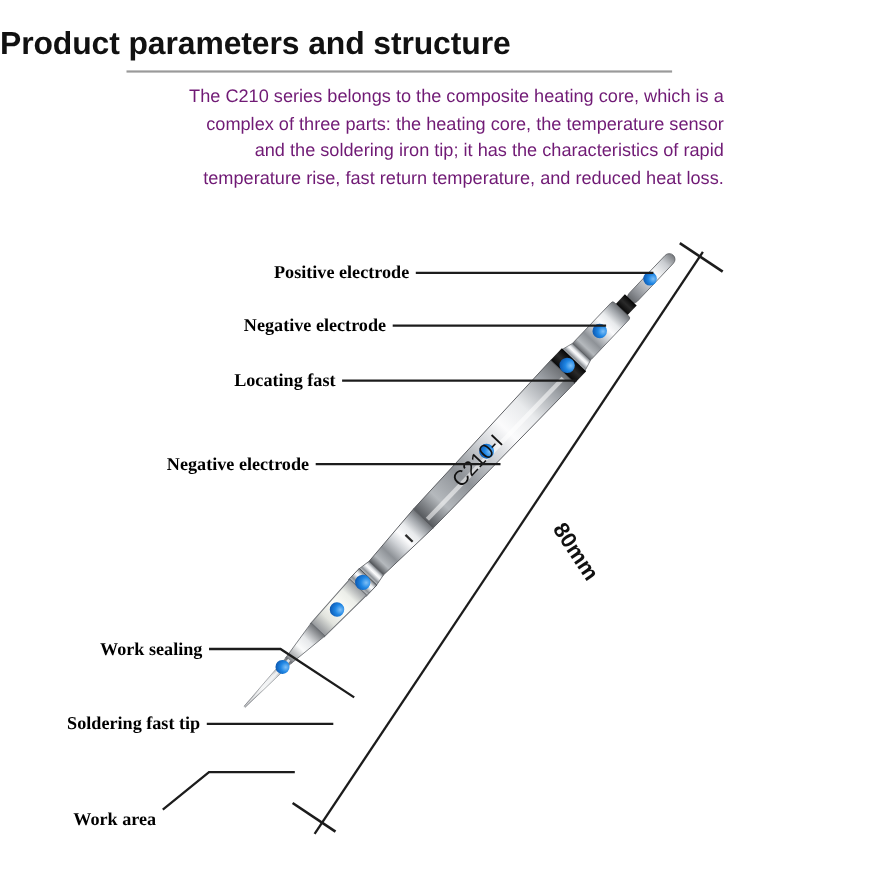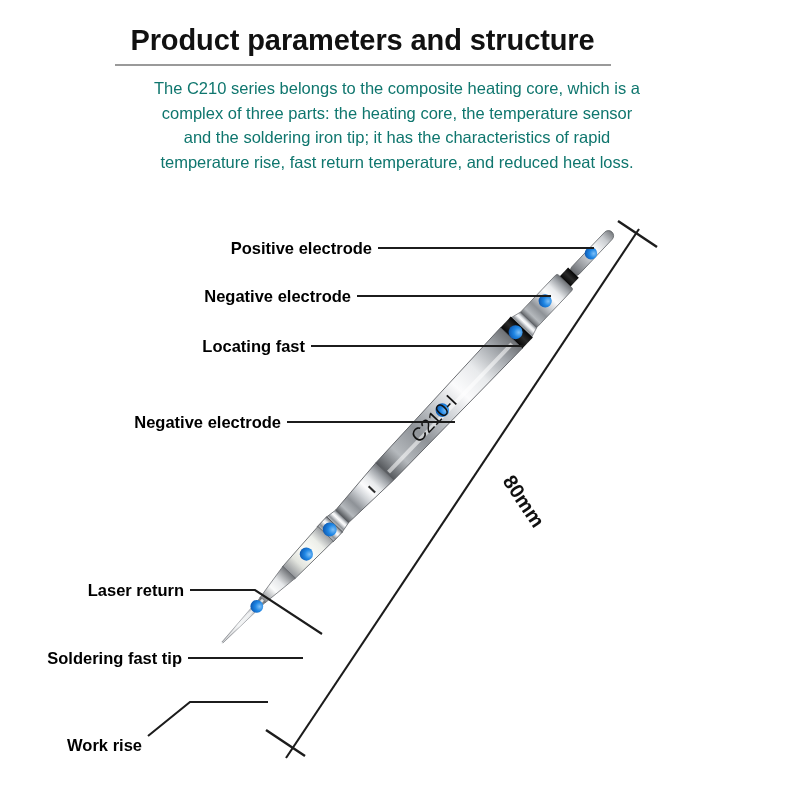--- a/index.html
+++ b/index.html
@@ -15,61 +15,62 @@
     font-family: "Liberation Sans", sans-serif;
     overflow: hidden;
   }
 
   
   #header {
     position: absolute;
     left: 0;
     top: 22px;
     width: 725px;
-    text-align: center;
+    text-align: left;
   }
   #page-title {
     font-size: 29px;
     font-weight: bold;
     color: #111111;
     letter-spacing: -0.1px;
     line-height: 36px;
   }
   #title-rule {
     width: 496px;
     height: 2px;
     background: #9a9a9a;
     margin: 6px auto 0 auto;
   }
   #intro {
     position: absolute;
-    left: 148px;
+    left: 160px;
     top: 76px;
     width: 498px;
-    text-align: center;
+    text-align: right;
     font-size: 16.5px;
     line-height: 24.5px;
-    color: #0f766e;
+    color: #701a75;
   }
 
   
   #diagram {
     position: absolute;
     left: 0;
     top: 0;
     width: 800px;
     height: 800px;
   }
   .callout-label {
     position: absolute;
     font-size: 16.5px;
     font-weight: bold;
     color: #000000;
     white-space: nowrap;
     line-height: 18px;
+    font-family: Liberation Serif, serif;
   }
   .callout-label.right { transform: translate(-100%, -50%); }
 
   .body-text {
     font-size: 19px;
     font-weight: normal;
     fill: #111111;
     font-family: "Liberation Sans", sans-serif;
   }
   .dim-text {
@@ -201,19 +202,19 @@
   </svg>
 
   <div class="callout-label right" style="left:372px; top:248px;">Positive electrode</div>
 
   <div class="callout-label right" style="left:351px; top:296px;">Negative electrode</div>
 
   <div class="callout-label right" style="left:305px; top:346px;">Locating fast</div>
 
   <div class="callout-label right" style="left:281px; top:422px;">Negative electrode</div>
 
-  <div class="callout-label right" style="left:184px; top:590px;">Laser return</div>
+  <div class="callout-label right" style="left:184px; top:590px;">Work sealing</div>
 
   <div class="callout-label right" style="left:182px; top:658px;">Soldering fast tip</div>
 
-  <div class="callout-label right" style="left:142px; top:745px;">Work rise</div>
+  <div class="callout-label right" style="left:142px; top:745px;">Work area</div>
 
 </div>
 
 </body></html>

